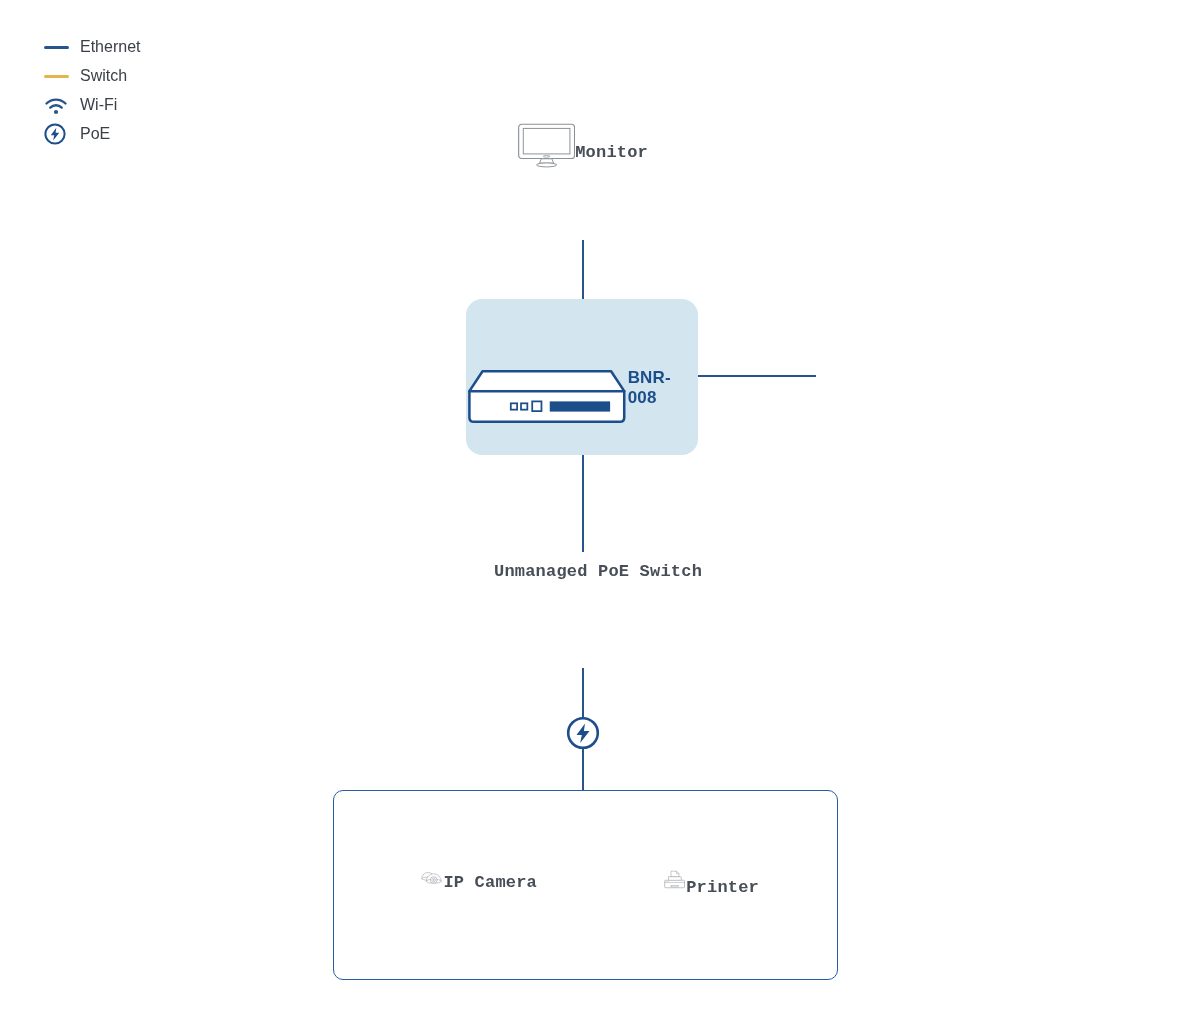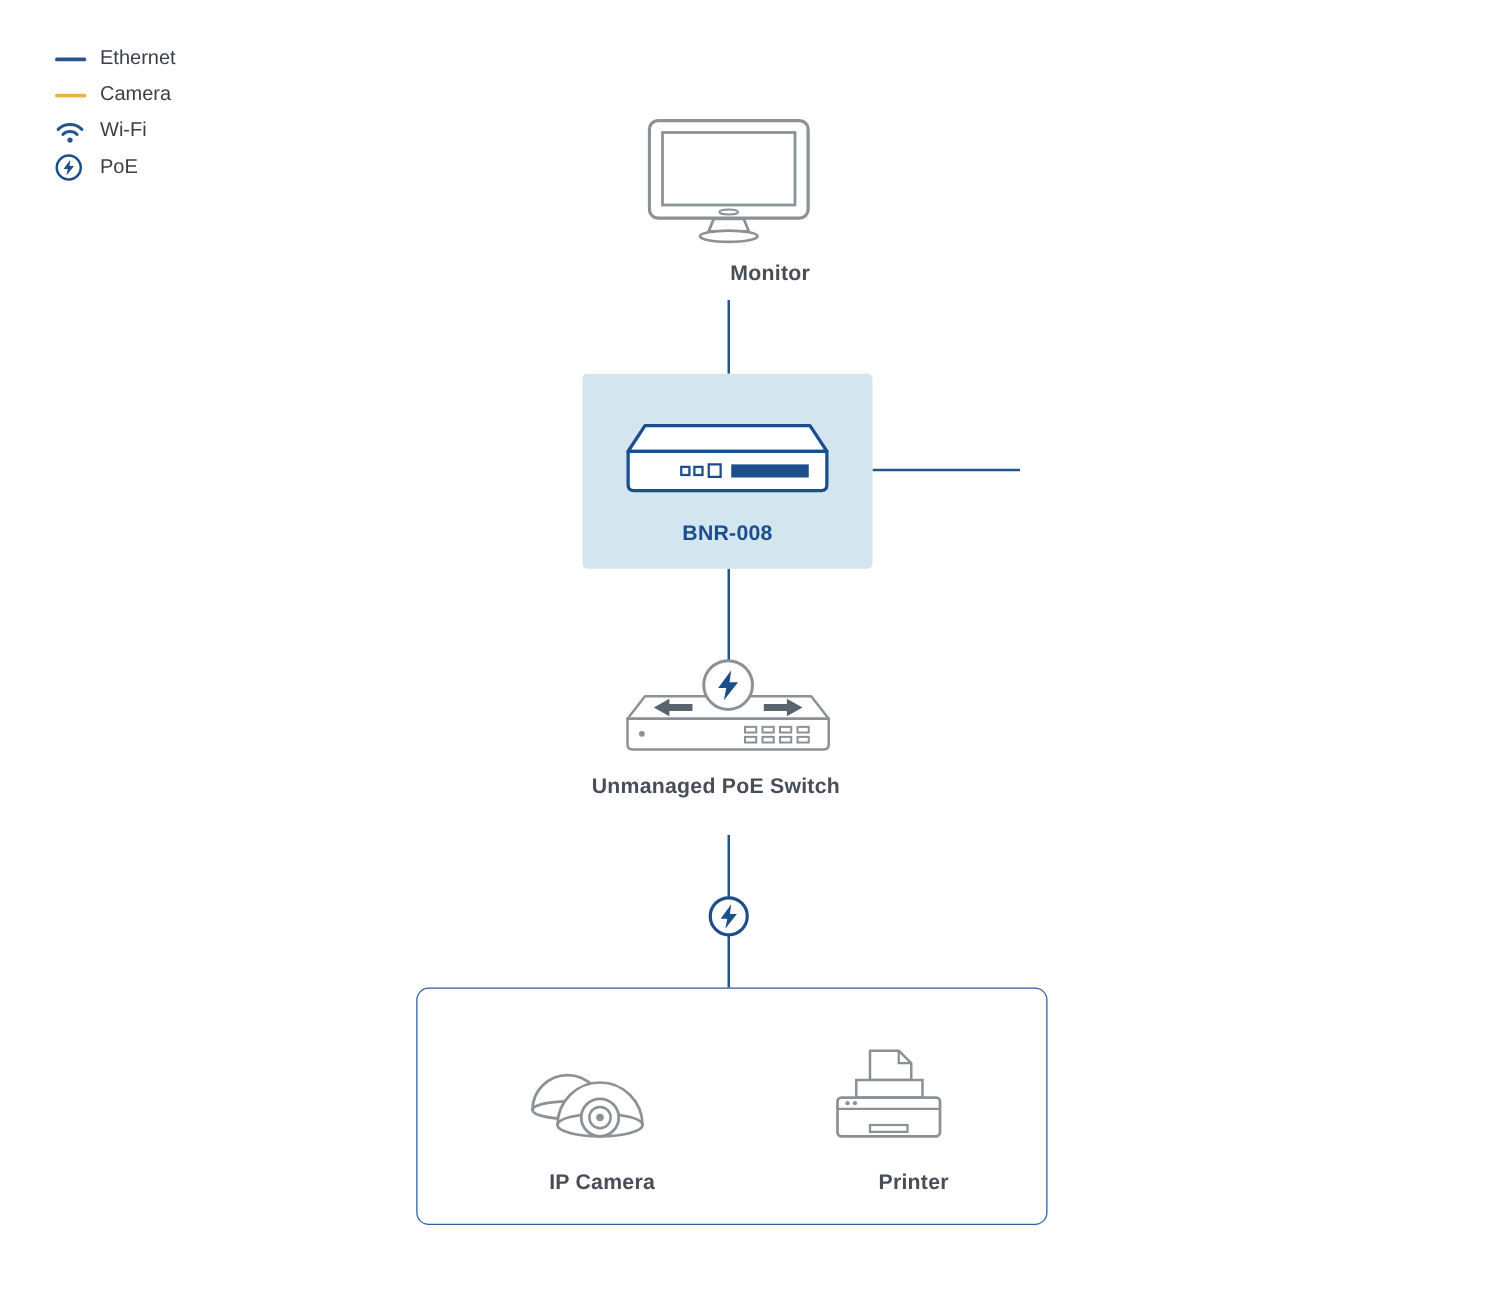--- a/index.html
+++ b/index.html
@@ -4,24 +4,24 @@
 <style>
   * { margin:0; padding:0; box-sizing:border-box; }
   html,body { background:#ffffff; }
   body { font-family:"Liberation Sans", sans-serif; }
   .diagram { position:relative; width:1200px; height:1034px; background:#ffffff; overflow:hidden;padding-left:40px; }
 
   .wire { position:absolute; background:#27548d; }
   .wire.v { width:2px; }
   .wire.h { height:2px; }
 
-  .node { position:absolute; display:flex; flex-direction:column; align-items:flex-end; }
+  .node { position:absolute; display:flex; flex-direction:row; align-items:center;font-family:Liberation Mono, monospace; }
   .node-label { margin-top:12px; font-size:17px; font-weight:600; color:#474e57; white-space:nowrap; letter-spacing:.2px; }
 
-  .router-box { position:absolute; background:#d3e5ef; border-radius:4px; display:flex; flex-direction:column; align-items:center; }
+  .router-box { position:absolute; background:#d3e5ef; border-radius:16px; display:flex; flex-direction:row; align-items:center; }
   .router-box svg { margin-top:39px; }
   .router-label { margin-top:21px; font-size:17px; font-weight:700; color:#1d4e8c; letter-spacing:.2px; }
 
   .group-box { position:absolute; border:1.5px solid #2a5d9f; border-radius:10px; background:#ffffff; }
 
   .poe-mid { position:absolute; }
 
   .legend { position:absolute; left:44px; top:36px; }
   .legend-row { display:flex; align-items:center; height:22px; margin-bottom:7px; }
   .legend-swatch { width:27px; display:flex; align-items:center; margin-right:9px; }
@@ -39,21 +39,21 @@
     <div class="legend-row">
       <span class="legend-swatch">
           <span class="line-swatch eth"></span>
         </span>
       <span class="legend-label">Ethernet</span>
     </div>
     <div class="legend-row">
       <span class="legend-swatch">
           <span class="line-swatch fib"></span>
         </span>
-      <span class="legend-label">Camera</span>
+      <span class="legend-label">Switch</span>
     </div>
     <div class="legend-row">
       <span class="legend-swatch">
         <svg width="24" height="20" viewBox="0 0 24 20">
           <path d="M2.5 8.5 A 13.5 13.5 0 0 1 21.5 8.5" fill="none" stroke="#27548d" stroke-width="2.4" stroke-linecap="round"></path>
           <path d="M6.3 12.6 A 8.2 8.2 0 0 1 17.7 12.6" fill="none" stroke="#27548d" stroke-width="2.4" stroke-linecap="round"></path>
           <circle cx="12" cy="17" r="2.1" fill="#27548d"></circle>
         </svg>
       </span>
       <span class="legend-label">Wi-Fi</span>
@@ -119,21 +119,21 @@
     <div class="node-label">Unmanaged PoE Switch</div>
   </div>
 
   <svg class="poe-mid" style="left:565px;top:715px" width="36" height="36" viewBox="0 0 36 36">
     <circle cx="18" cy="18" r="14.8" fill="#ffffff" stroke="#1d4e8c" stroke-width="2.6"></circle>
     <polygon points="20,8.4 11.5,19.9 16.8,19.9 15.2,27.9 24.5,16.1 18.9,16.1" fill="#1d4e8c"></polygon>
   </svg>
 
   <div class="group-box" style="left:333px;top:790px;width:505px;height:190px"></div>
 
-  <div class="node" style="left:404px;top:828px;width:120px">
+  <div class="node" style="left:417px;top:828px;width:120px">
     <svg width="120" height="96" viewBox="0 0 120 96">
       <path d="M22 60 A 28 28 0 0 1 78 60 Z" fill="#ffffff" stroke="#8a9197" stroke-width="2.2" stroke-linejoin="round"></path>
       <ellipse cx="50" cy="60" rx="28" ry="7" fill="#ffffff" stroke="#8a9197" stroke-width="2.2"></ellipse>
       <path d="M42 72 A 34 34 0 0 1 110 72 Z" fill="#ffffff" stroke="#8a9197" stroke-width="2.2" stroke-linejoin="round"></path>
       <ellipse cx="76" cy="72" rx="34" ry="9" fill="#ffffff" stroke="#8a9197" stroke-width="2.2"></ellipse>
       <circle cx="76" cy="66" r="15" fill="#ffffff" stroke="#8a9197" stroke-width="2.2"></circle>
       <circle cx="76" cy="66" r="8.5" fill="none" stroke="#8a9197" stroke-width="2"></circle>
       <circle cx="76" cy="66" r="3" fill="#8a9197"></circle>
     </svg>
     <div class="node-label">IP Camera</div>

